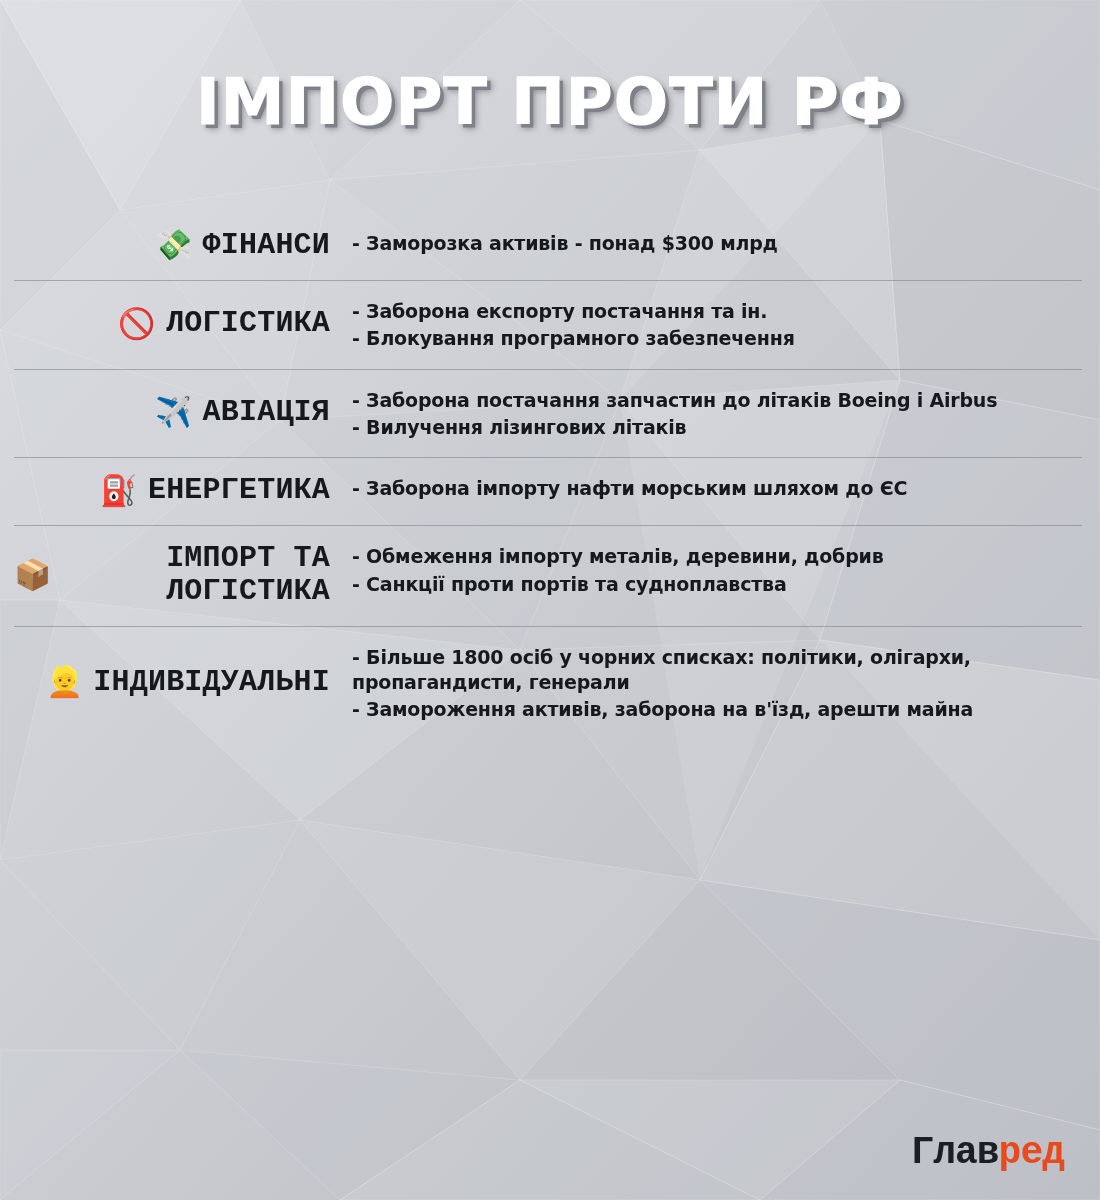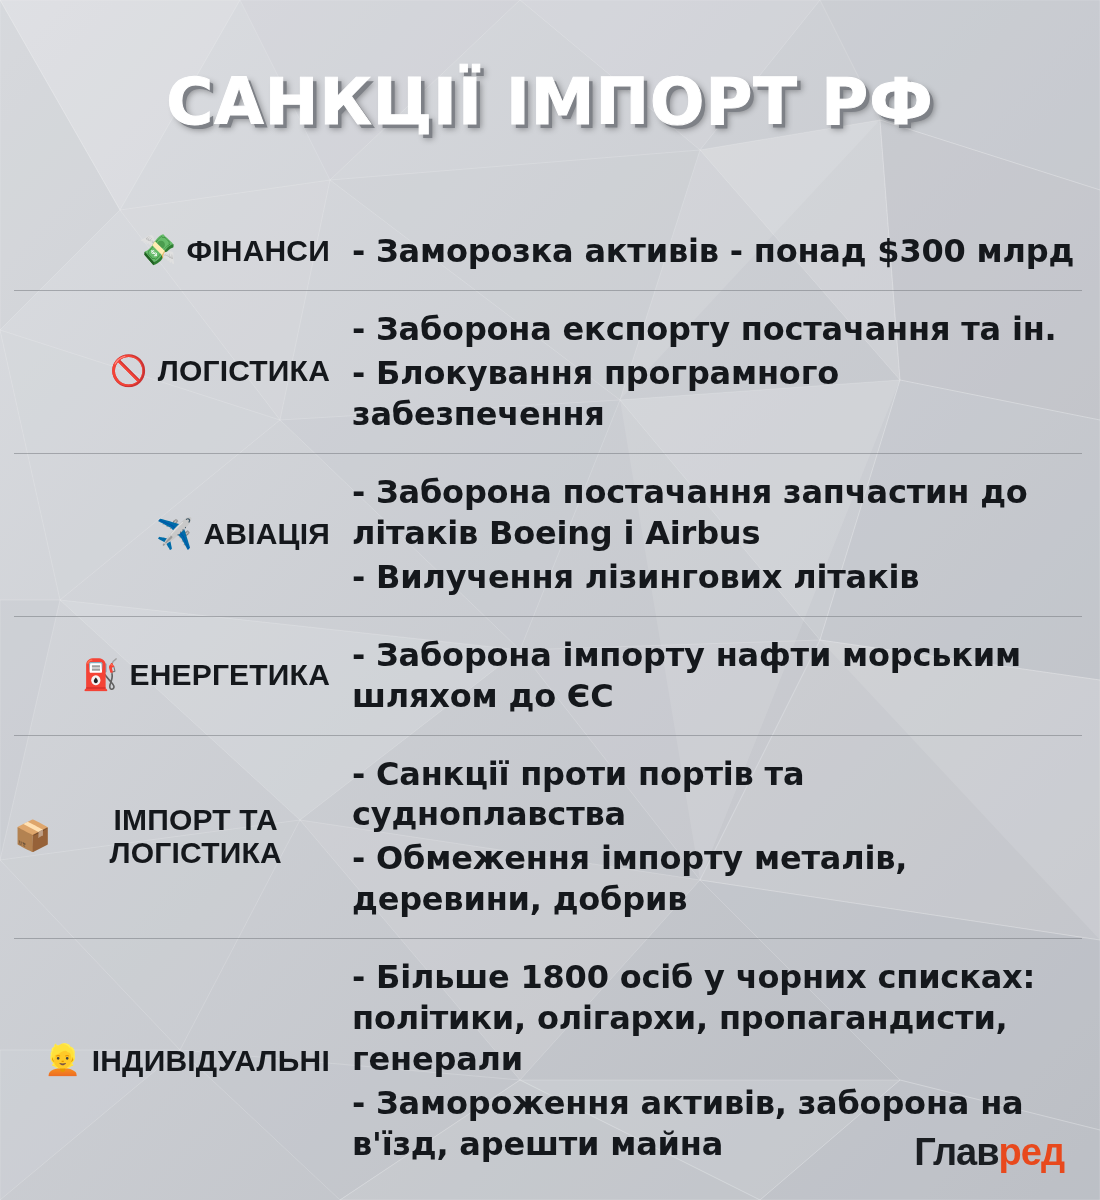--- a/index.html
+++ b/index.html
@@ -75,54 +75,54 @@
     gap: 10px;
     padding-right: 14px;
     box-sizing: border-box;
   }
   .cat-icon {
     font-size: 30px;
     line-height: 1;
     flex: 0 0 auto;
   }
   .cat-label {
-    font-family: Liberation Sans, sans-serif;
+    font-family: Liberation Mono, monospace;
     font-weight: 700;
     font-size: 30px;
     color: #15181c;
-    text-align: center;
+    text-align: right;
     line-height: 1.1;
     letter-spacing: .2px;
   }
 
   .items {
     flex: 1 1 auto;
     padding-left: 8px;
     padding-top: 2px;
   }
   .item {
     font-family: "DejaVu Sans", sans-serif;
     font-weight: 700;
-    font-size: 32px;
+    font-size: 19px;
     color: #15181c;
     line-height: 1.28;
     margin: 0 0 3px 0;
     letter-spacing: -.2px;
   }
   .item:last-child { margin-bottom: 0; }
 
   
   .row.center .cat { align-self: center; }
 
   
   .logo {
     position: absolute;
     right: 36px;
     bottom: 26px;
-    font-family: Liberation Sans, sans-serif;
+    font-family: Liberation Mono, monospace;
     font-weight: 700;
     font-size: 38px;
     letter-spacing: -1px;
     z-index: 3;
     white-space: nowrap;
   }
   .logo .g { color: #1b1e22; }
   .logo .r { color: #e8491d; }
 </style>
 </head>
@@ -168,21 +168,21 @@
       <polygon points="620,400 900,380 700,880"></polygon>
       <polygon points="820,640 1100,680 1100,940"></polygon>
       <polygon points="700,150 880,120 620,400"></polygon>
     </g>
   </svg>
 </div>
 
 <div class="sheet">
 
   <div class="title-wrap">
-    <h1 class="title">САНКЦІЇ ІМПОРТ РФ</h1>
+    <h1 class="title">ІМПОРТ ПРОТИ РФ</h1>
   </div>
 
   <div class="rows">
 
     <div class="row center">
       <div class="cat">
         <span class="cat-icon">💸</span>
         <span class="cat-label">ФІНАНСИ</span>
       </div>
       <div class="items">
@@ -221,22 +221,22 @@
         <p class="item">- Заборона імпорту нафти морським шляхом до ЄС</p>
       </div>
     </div>
 
     <div class="row center">
       <div class="cat">
         <span class="cat-icon">📦</span>
         <span class="cat-label">ІМПОРТ ТА ЛОГІСТИКА</span>
       </div>
       <div class="items">
+        <p class="item">- Обмеження імпорту металів, деревини, добрив</p>
         <p class="item">- Санкції проти портів та судноплавства</p>
-        <p class="item">- Обмеження імпорту металів, деревини, добрив</p>
       </div>
     </div>
 
     <div class="row center">
       <div class="cat">
         <span class="cat-icon">👱</span>
         <span class="cat-label">ІНДИВІДУАЛЬНІ</span>
       </div>
       <div class="items">
         <p class="item">- Більше 1800 осіб у чорних списках: політики, олігархи, пропагандисти, генерали</p>

